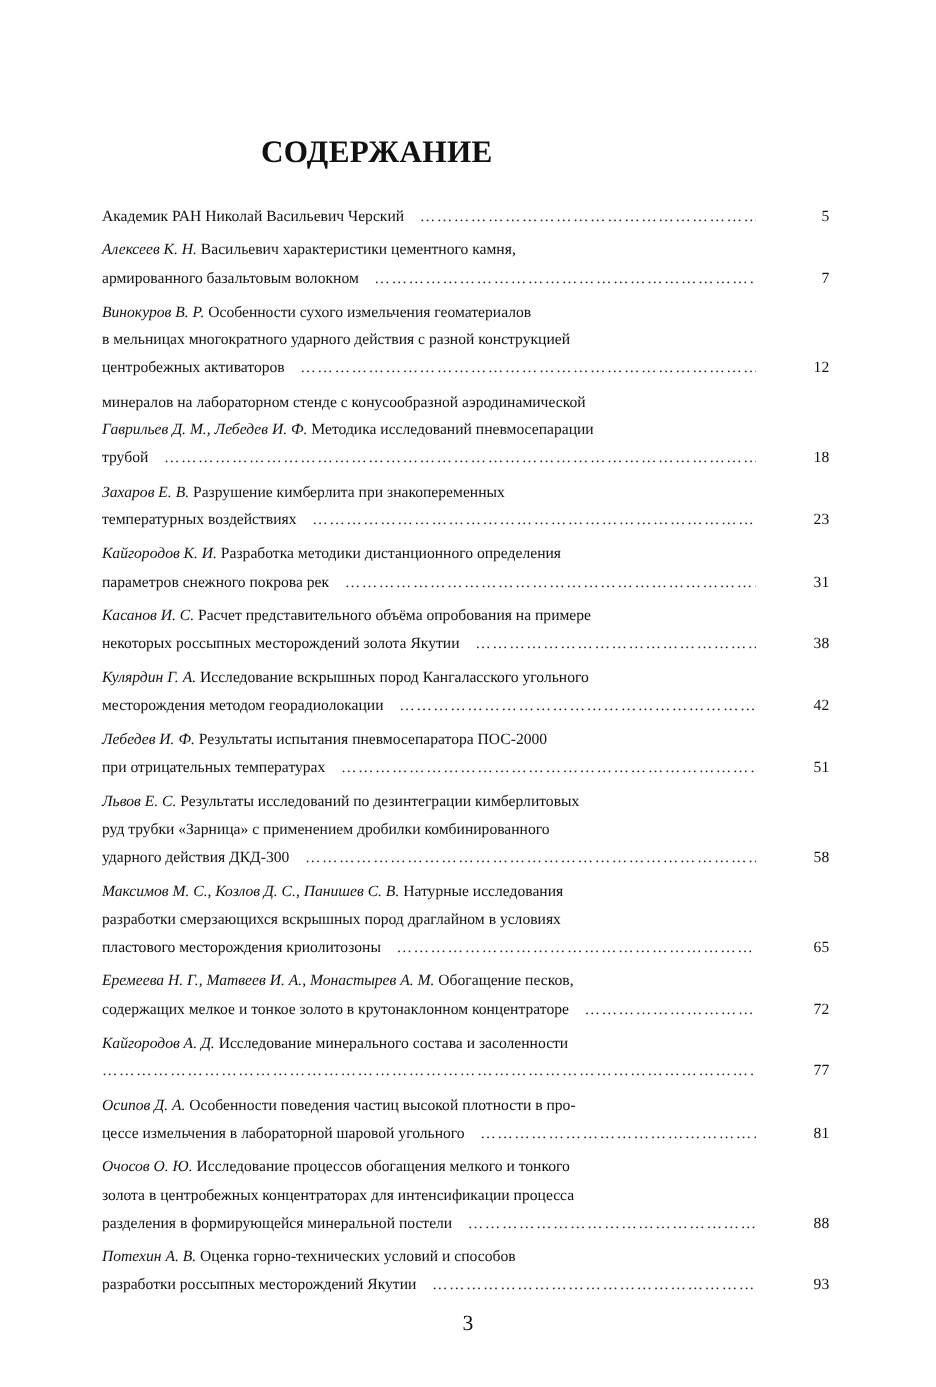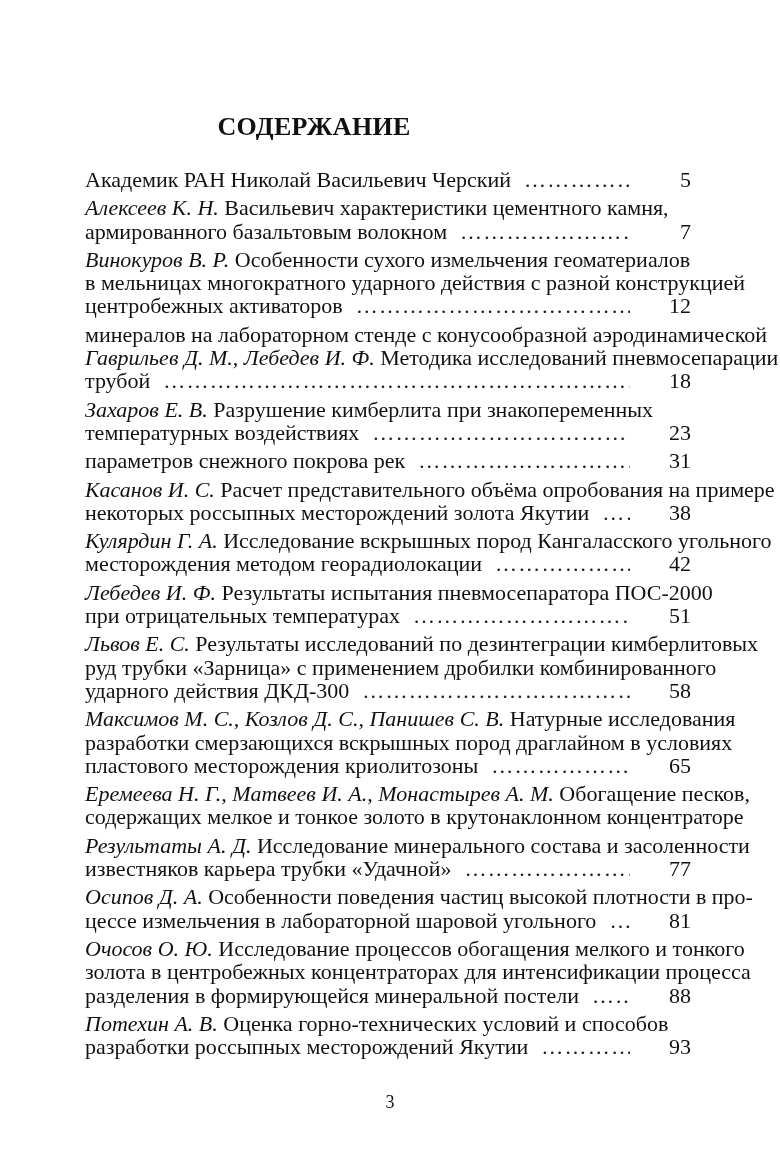--- a/index.html
+++ b/index.html
@@ -7,21 +7,21 @@
       width: 780px; height: 1156px; background: #ffffff; position: relative; overflow: hidden;
       font-family: "Liberation Serif", "DejaVu Serif", serif; color: #111111;
     }
     .title {
       position: absolute; top: 112px; left: 0; width: 628px; text-align: center;
       font-size: 26px; font-weight: bold; letter-spacing: 0.3px;
     }
     .toc { position: absolute; left: 85px; top: 168px; width: 606px; }
     .entry { margin-bottom: 5px; }
     .line {
-      display: flex; align-items: baseline; font-size: 22px; line-height: 23.3px;
+      display: flex; align-items: baseline; font-size: 13px; line-height: 23.3px;
       white-space: nowrap; font-weight: 500; gap: 13px;
     }
     .line .txt { flex: 0 0 auto; }
     .line .txt i { font-style: italic; }
     .dots {
       flex: 1 1 auto; overflow: hidden; white-space: nowrap; margin-right: 26px;
       letter-spacing: 1.2px; color: #222;
     }
     .dots::after { content: "……………………………………………………………………………………………………………………………………………………………"; }
     .pg { flex: 0 0 auto; width: 22px; text-align: right; }
@@ -83,20 +83,23 @@
         <span class="txt"><i>Захаров Е. В.</i><span> Разрушение кимберлита при знакопеременных</span></span>
       </div>
       <div class="line">
         <span class="txt"><span>температурных воздействиях </span></span>
         <span class="dots"></span>
         <span class="pg">23</span>
       </div>
     </div>
     <div class="entry">
       <div class="line">
+        <span class="txt"><i>Кайгородов К. И.</i><span> Разработка методики дистанционного определения</span></span>
+      </div>
+      <div class="line">
         <span class="txt"><span>параметров снежного покрова рек</span></span>
         <span class="dots"></span>
         <span class="pg">31</span>
       </div>
     </div>
     <div class="entry">
       <div class="line">
         <span class="txt"><i>Касанов И. С.</i><span> Расчет представительного объёма опробования на примере</span></span>
       </div>
       <div class="line">
@@ -156,24 +159,23 @@
         <span class="txt"><i>Еремеева Н. Г., Матвеев И. А., Монастырев А. М.</i><span> Обогащение песков,</span></span>
       </div>
       <div class="line">
         <span class="txt"><span>содержащих мелкое и тонкое золото в крутонаклонном концентраторе</span></span>
         <span class="dots"></span>
         <span class="pg">72</span>
       </div>
     </div>
     <div class="entry">
       <div class="line">
-        <span class="txt"><i>Результаты А. Д.</i><span> Исследование минерального состава и засоленности</span></span>
-      </div>
-      <div class="line">
-        <span class="txt"><span>известняков карьера трубки «Удачной»</span></span>
+        <span class="txt"><i>Кайгородов А. Д.</i><span> Исследование минерального состава и засоленности</span></span>
+      </div>
+      <div class="line">
         <span class="dots"></span>
         <span class="pg">77</span>
       </div>
     </div>
     <div class="entry">
       <div class="line">
         <span class="txt"><i>Осипов Д. А.</i><span> Особенности поведения частиц высокой плотности в про-</span></span>
       </div>
       <div class="line">
         <span class="txt"><span>цессе измельчения в лабораторной шаровой угольного</span></span>

